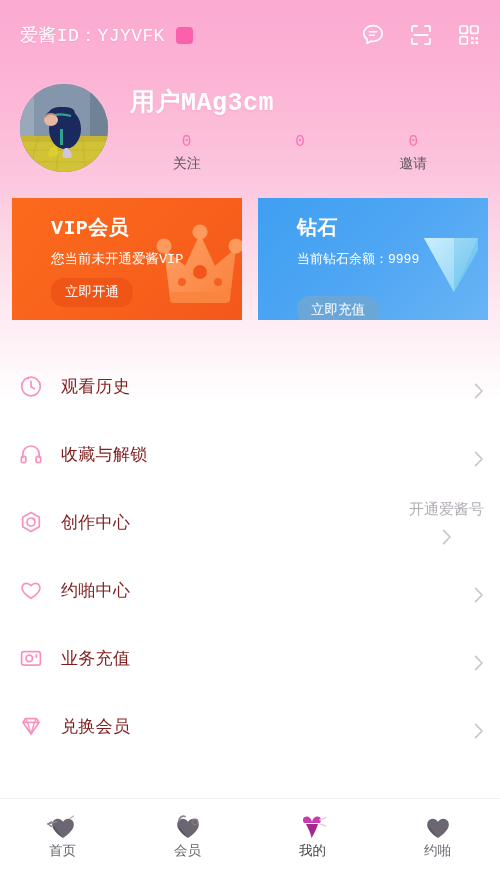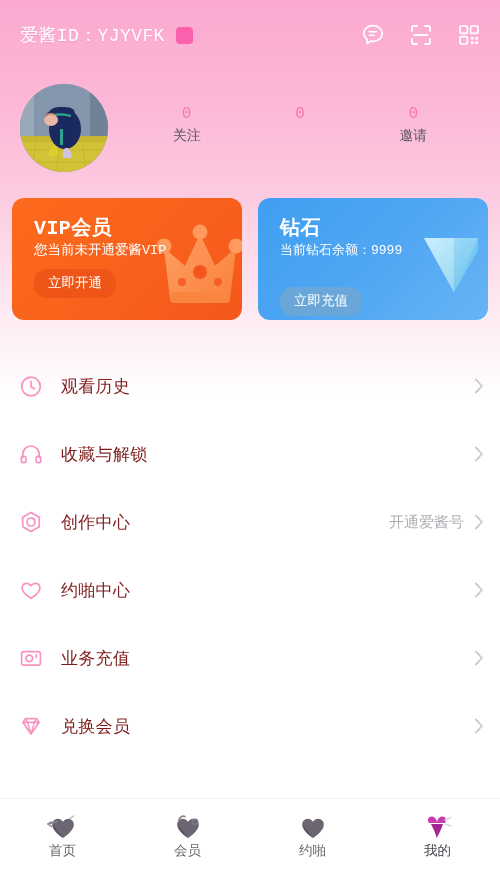--- a/index.html
+++ b/index.html
@@ -79,33 +79,33 @@
     color:#5c5560; font-size:14px; margin-top:4px; line-height:1.2;
   }
 
   
   .cards {
     position:relative; z-index:2;
     display:flex; gap:16px;
     padding:26px 12px 0 12px;
   }
   .card {
-    flex:1; height:122px; border-radius:12px;
+    flex:1; height:122px; border-radius:0;
     position:relative; overflow:hidden;
-    padding:16px 0 0 22px;
+    padding:16px 0 0 39px;
     cursor:pointer;
   }
   .card-vip { background:linear-gradient(135deg,#fc6a1c 0%,#f9631c 45%,#f4581b 100%); }
   .card-dia { background:linear-gradient(135deg,#3f9ff2 0%,#4fa6f3 50%,#68b4f5 100%); }
   .card-title {
     color:#ffffff; font-size:20px; font-weight:bold;
     position:relative; z-index:3; letter-spacing:.4px;
   }
   .card-sub {
-    color:#ffffff; font-size:13.5px; 
+    color:#ffffff; font-size:13.5px; margin-top:9px;
     position:relative; z-index:3; white-space:nowrap;
   }
   .card-sub-dia { font-size:13px; }
   .card-btn {
     display:inline-block; margin-top:10px;
     padding:5px 14px 6px 14px; border-radius:13px;
     font-size:13.5px; color:#ffffff;
     position:relative; z-index:3;
     cursor:pointer; white-space:nowrap;
   }
@@ -127,21 +127,21 @@
     height:68px;
     display:flex; align-items:center;
     cursor:pointer;
   }
   .menu-ico { width:26px; height:26px; flex:0 0 26px; }
   .menu-ico svg { display:block; width:26px; height:26px; }
   .menu-label {
     margin-left:17px; font-size:17px; color:#7f1d1d; letter-spacing:.3px;
   }
   .menu-right {
-    margin-left:auto; display:flex; align-items:center; gap:10px;
+    margin-left:auto; display:flex; align-items:center; gap:10px;flex-direction:column;
   }
   .menu-extra { font-size:15px; color:#b3aeb5; }
   .chev { width:10px; height:16px; }
   .chev svg { display:block; }
 
   
   .tabbar {
     position:absolute; left:0; bottom:0; width:500px; height:72px;
     background:#ffffff; z-index:5;
     display:flex; align-items:center;
@@ -218,20 +218,21 @@
         <ellipse cx="40" cy="31" rx="15" ry="7.5" fill="#1b2a5e" transform="rotate(-12 40 31)"></ellipse>
         <path d="M26 34 q12 -6 25 -2" stroke="#2fa38c" stroke-width="2.2" fill="none"></path>
         <ellipse cx="31" cy="36" rx="7" ry="6" fill="#e8b7a4"></ellipse>
         <path d="M25 33 q4 -5 10 -2" stroke="#c78e79" stroke-width="1.6" fill="none"></path>
         <rect x="40" y="45" width="3" height="16" fill="#2fa38c"></rect>
         <path d="M36 62 q4 6 1 10 l-8 1 q-2 -6 3 -10z" fill="#d9cf2f"></path>
         <path d="M48 64 q5 5 3 10 l-8 0 q-1 -6 2 -10z" fill="#cfc5e0"></path>
       </svg>
     </div>
     <div class="profile-right">
+      <div class="username">用户MAg3cm</div>
       <div class="stats">
         <div class="stat">
           <div class="stat-num">0</div>
           <div class="stat-label">关注</div>
         </div>
         <div class="stat">
           <div class="stat-num">0</div>
         </div>
         <div class="stat">
           <div class="stat-num">0</div>
@@ -431,34 +432,34 @@
           <path d="M8 10.5 a4.5 4.5 0 0 1 6 -4" stroke="#8c8692" stroke-width="1.8" fill="none" stroke-linecap="round"></path>
           <circle cx="24" cy="12" r="2.6" stroke="#7d7783" stroke-width="1.6" fill="none"></circle>
         </svg>
       </span>
       <span class="tab-label">会员</span>
     </div>
 
     <div class="tab">
       <span class="tab-ico">
         <svg width="34" height="32" viewBox="0 0 34 32" fill="none">
-          <path d="M17 28 C7.5 21.5 5 16.5 6.6 12.2 C8.2 8 14.2 7.2 17 11.8 C19.8 7.2 25.8 8 27.4 12.2 C29 16.5 26.5 21.5 17 28 Z" fill="#6c6572"></path>
-          <path d="M17 28 C10 23 7 19 7.2 15 C10 19 14 23 17 28 Z" fill="#514b56" opacity=".55"></path>
-        </svg>
-      </span>
-      <span class="tab-label">约啪</span>
-    </div>
-
-    <div class="tab">
-      <span class="tab-ico">
-        <svg width="34" height="32" viewBox="0 0 34 32" fill="none">
           <path d="M8 13 C5.5 9.5 8 5.8 11.5 6.6 C14 7.2 15.6 9.6 16 12 C16.4 9.6 18 7.2 20.5 6.6 C24 5.8 26.5 9.5 24 13 Z" fill="#c93bb0"></path>
           <path d="M10 14 C13 20 15 24 15.5 28 C18 24 20 20 22 14 Z" fill="#a3278f"></path>
           <path d="M24 10 L30 7.5" stroke="#ddd6e0" stroke-width="1.5" stroke-linecap="round"></path>
           <path d="M24 14 L30 16" stroke="#ddd6e0" stroke-width="1.5" stroke-linecap="round"></path>
         </svg>
       </span>
       <span class="tab-label active">我的</span>
     </div>
 
+    <div class="tab">
+      <span class="tab-ico">
+        <svg width="34" height="32" viewBox="0 0 34 32" fill="none">
+          <path d="M17 28 C7.5 21.5 5 16.5 6.6 12.2 C8.2 8 14.2 7.2 17 11.8 C19.8 7.2 25.8 8 27.4 12.2 C29 16.5 26.5 21.5 17 28 Z" fill="#6c6572"></path>
+          <path d="M17 28 C10 23 7 19 7.2 15 C10 19 14 23 17 28 Z" fill="#514b56" opacity=".55"></path>
+        </svg>
+      </span>
+      <span class="tab-label">约啪</span>
+    </div>
+
   </div>
 
 </div>
 
 </body></html>

